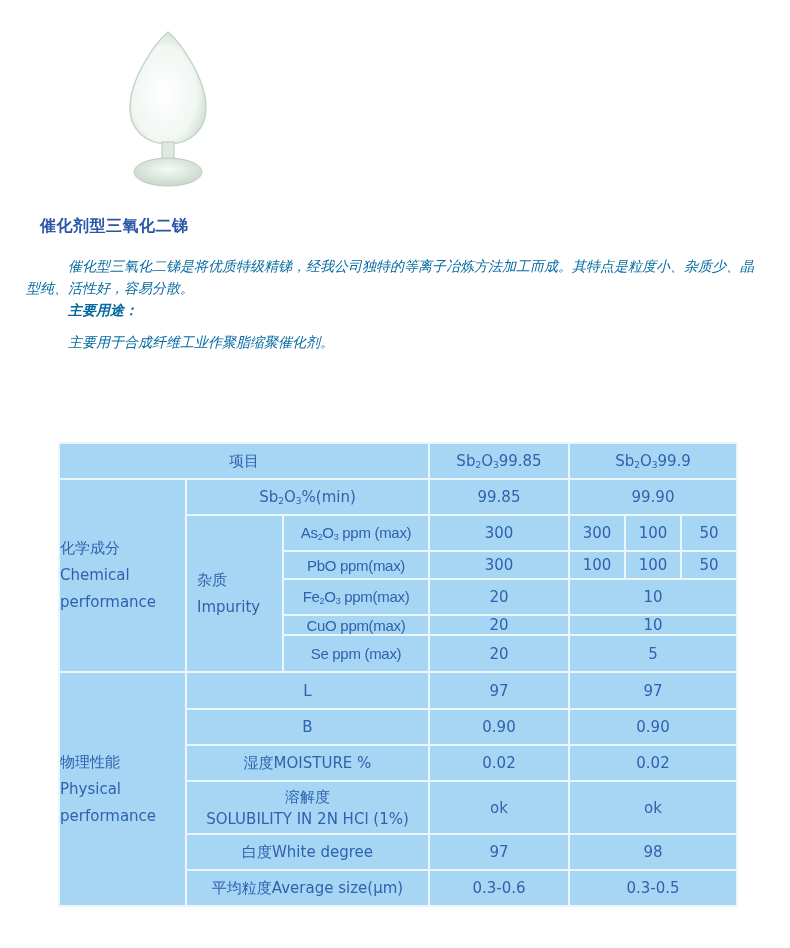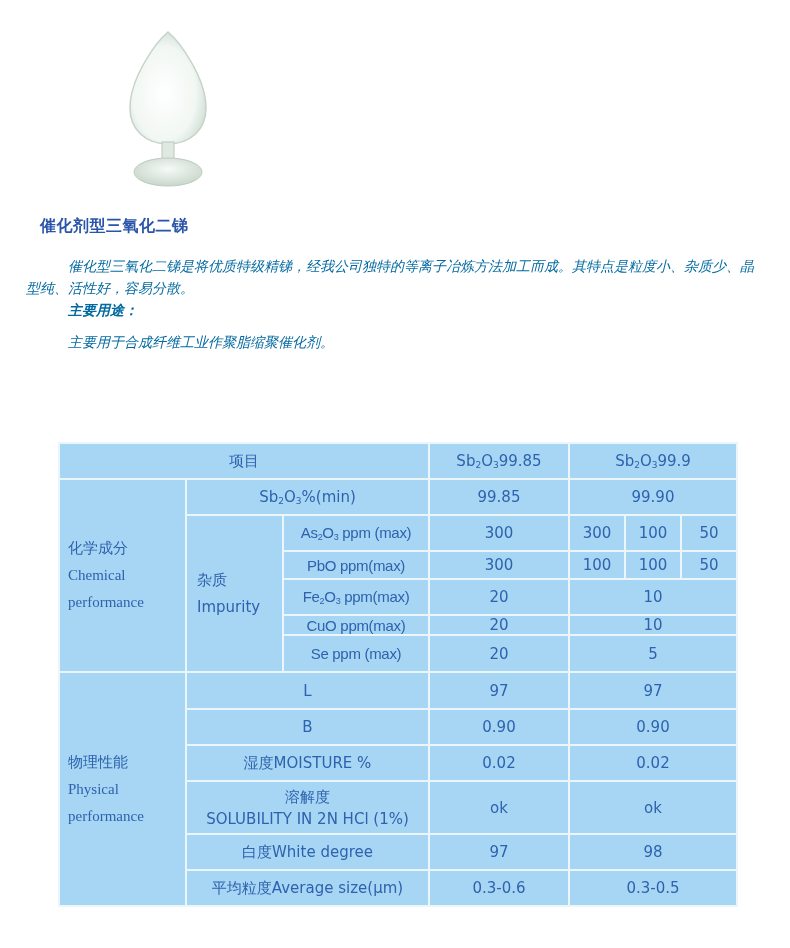--- a/index.html
+++ b/index.html
@@ -14,21 +14,21 @@
   .desc .indent { text-indent: 42px; }
   .desc .sub { padding-left: 42px; }
   .desc .bold { font-weight: bold; }
   .desc .usage-text { margin-top: 10px; }
 
   table.spec { position: absolute; left: 58px; top: 442px; border-collapse: collapse;
                background: #a7d6f4; table-layout: fixed; }
   table.spec td { border: 2px solid #eaf5fc; color: #2e62ae; text-align: center;
                   vertical-align: middle; padding: 0; font-size: 15px;
                   font-family: "DejaVu Sans", sans-serif; }
-  table.spec td.cat { text-align: left; padding-left: 8px; line-height: 27px; font-size: 15px; font-family: Liberation Serif, serif; }
+  table.spec td.cat { text-align: left; line-height: 27px; font-size: 15px; }
   table.spec td.impurity { text-align: left; padding-left: 10px; line-height: 27px; }
   table.spec td.item-narrow { font-family: "Liberation Sans", sans-serif; font-size: 15px; letter-spacing: -0.3px; }
   table.spec td.solub { line-height: 22px; font-size: 15px; margin-left: 48px; }
   sub.tiny { font-size: 9px; vertical-align: -2px; }
 </style>
 </head>
 <body>
 
 <div class="product-image">
   <svg width="84" height="160" viewBox="0 0 84 160">

